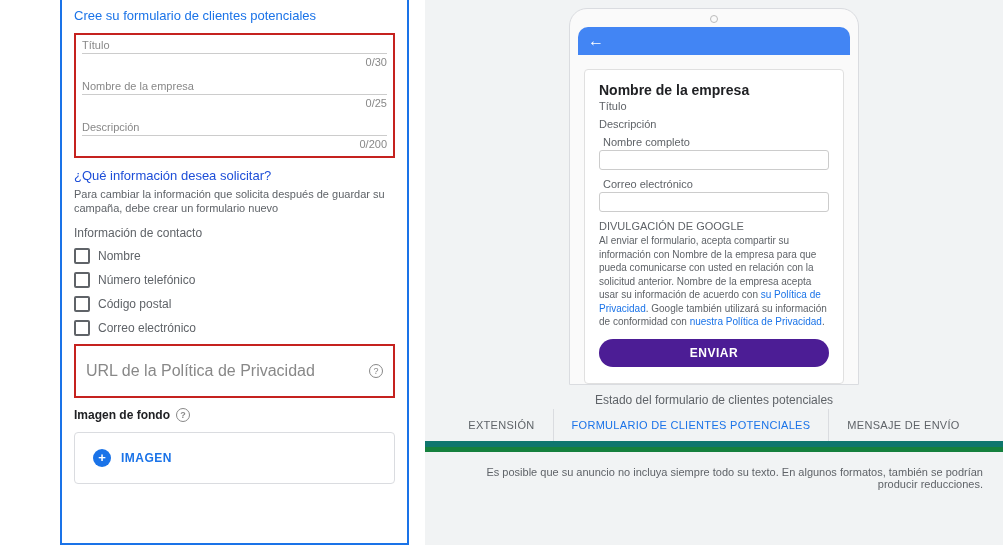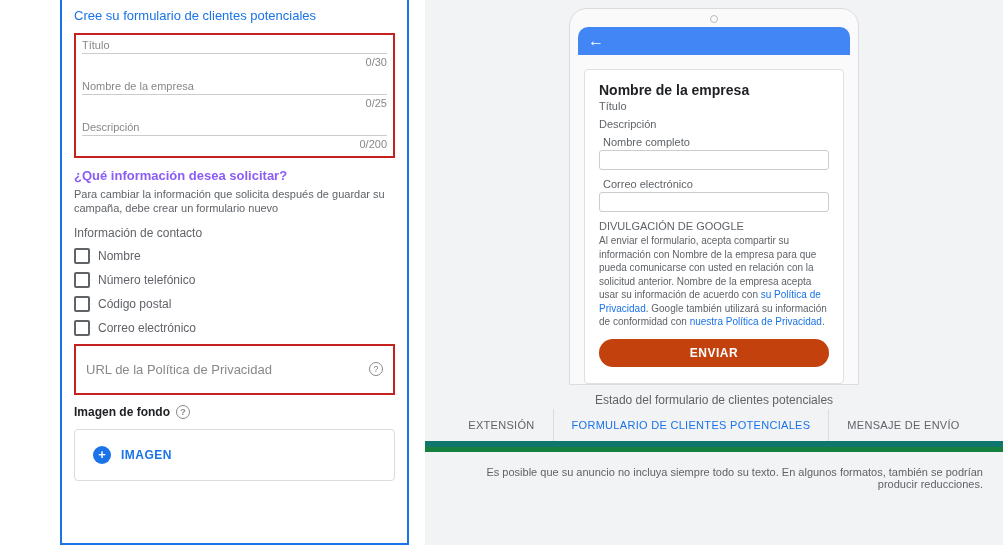--- a/index.html
+++ b/index.html
@@ -7,30 +7,30 @@
 
     
     .left-wrap { width: 425px; padding: 0 16px 0 60px; }
     .left-panel { border: 2px solid #1a73e8; border-top: none; padding: 8px 12px 12px; height: 545px; overflow: hidden; }
     .section-title { color: #1a73e8; font-size: 13px; font-weight: 500; margin-bottom: 10px; }
     .red-box { border: 2px solid #c5221f; padding: 4px 6px; margin-bottom: 10px; }
     .field-row { margin-bottom: 12px; }
     .field-label { font-size: 11px; color: #888; display: block; margin-bottom: 2px; }
     .field-line { border-bottom: 1px solid #ccc; height: 1px; }
     .counter { text-align: right; font-size: 11px; color: #888; margin-top: 2px; }
-    .sub-title { font-size: 13px; color: #8b5cf6; margin: 0 0 4px; font-weight: 700; }
+    .sub-title { font-size: 13px; color: #1d4ed8; margin: 0 0 4px; font-weight: 400; }
     .help-text { font-size: 11px; color: #5f6368; line-height: 1.3; margin-bottom: 10px; }
     .info-label { font-size: 12px; color: #5f6368; margin-bottom: 8px; }
     .checks { display: flex; flex-wrap: wrap; }
     .check-item { display: flex; align-items: center; gap: 8px; font-size: 12px; color: #5f6368; margin-bottom: 8px; }
     .check-item.half { width: 50%; }
     .check-item.full { width: 100%; }
     .checkbox { width: 16px; height: 16px; border: 2px solid #5f6368; border-radius: 2px; display: inline-block; }
     .url-row { display: flex; align-items: center; justify-content: space-between; padding: 12px 4px; }
-    .url-label { font-size: 13px; color: #888; text-align: center; }
+    .url-label { font-size: 16px; color: #888; text-align: center; }
     .q-icon { width: 14px; height: 14px; border: 1px solid #888; border-radius: 50%; font-size: 9px; color: #888; display: inline-flex; align-items: center; justify-content: center; }
     .bg-title { font-size: 12px; color: #202124; font-weight: 600; display: flex; align-items: center; gap: 6px; margin: 10px 0; }
     .image-box { border: 1px solid #dadce0; border-radius: 4px; padding: 16px 18px; display: flex; align-items: center; gap: 10px; }
     .plus-circle { width: 18px; height: 18px; background: #1a73e8; border-radius: 50%; color: #fff; display: inline-flex; align-items: center; justify-content: center; font-size: 13px; font-weight: bold; }
     .image-label { color: #1a73e8; font-size: 12px; font-weight: 600; letter-spacing: .5px; }
 
     
     .right-wrap { flex: 1; background: #f1f3f4; display: flex; flex-direction: column; }
     .preview-area { display: flex; flex-direction: column; align-items: center; padding-top: 8px; }
     .phone { width: 290px; border: 1px solid #dadce0; border-radius: 18px 18px 0 0; background: #fafafa; padding: 6px 8px 0; }
@@ -39,21 +39,21 @@
     .arrow-back { color: #fff; font-size: 16px; font-weight: bold; }
     .card { background: #fff; border: 1px solid #e0e0e0; border-radius: 4px; margin: 14px 6px 0; padding: 12px 14px 16px; }
     .c-company { font-size: 14px; font-weight: 600; color: #202124; margin-bottom: 2px; }
     .c-title { font-size: 11px; color: #5f6368; margin-bottom: 6px; }
     .c-desc { font-size: 11px; color: #5f6368; margin-bottom: 6px; }
     .c-field-label { font-size: 11px; color: #5f6368; margin-bottom: 2px; margin-left: 4px; }
     .c-input { border: 1px solid #ccc; border-radius: 3px; height: 20px; margin-bottom: 8px; }
     .disc-title { font-size: 11px; color: #5f6368; margin-top: 4px; margin-bottom: 2px; }
     .disc-text { font-size: 10px; color: #5f6368; line-height: 1.35; }
     .disc-text a { color: #1a73e8; text-decoration: none; }
-    .send-btn { background: #c2410c; color: #fff; border-radius: 16px; height: 28px; display: flex; align-items: center; justify-content: center; font-size: 12px; font-weight: 600; margin-top: 10px; letter-spacing: .5px; }
+    .send-btn { background: #4c1d95; color: #fff; border-radius: 16px; height: 28px; display: flex; align-items: center; justify-content: center; font-size: 12px; font-weight: 600; margin-top: 10px; letter-spacing: .5px; }
     .state-label { font-size: 12px; color: #5f6368; margin-top: 8px; }
     .tabs { display: flex; border-bottom: 6px solid #0f766e; width: 100%; justify-content: center; margin-top: 2px; }
     .tab { font-size: 11px; padding: 10px 18px; color: #5f6368; letter-spacing: .3px; border-left: 1px solid #dadce0; }
     .tab:first-child { border-left: none; }
     .tab.active { color: #1a73e8; font-weight: 500; }
     .footer-note { font-size: 11px; color: #5f6368; padding: 14px 20px; border-top: 5px solid #15803d; text-align: right; }
   </style>
 </head>
 <body>
 

